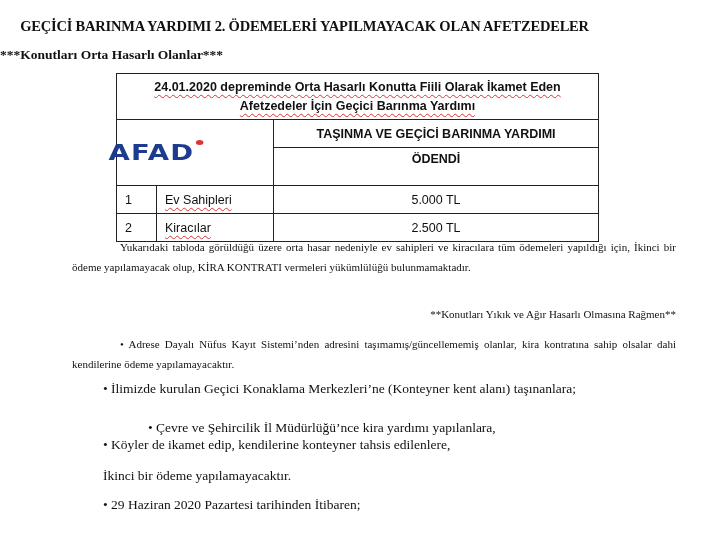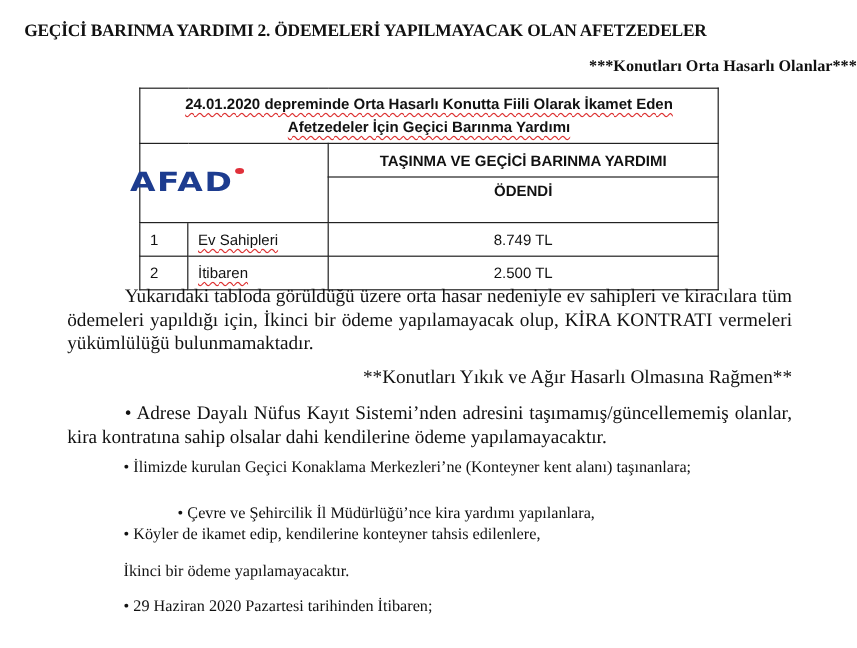--- a/index.html
+++ b/index.html
@@ -1,33 +1,33 @@
 <!DOCTYPE html>
 <html><head>
   <meta charset="utf-8">
   <style>
     html, body { margin: 0; padding: 0; background: #ffffff; }
     body { width: 714px; height: 540px; position: relative; overflow: hidden; color: #111; }
     .serif { font-family: "Liberation Serif", "DejaVu Serif", serif; }
     .sans { font-family: "Liberation Sans", "DejaVu Sans", sans-serif; }
     .title { position: absolute; top: 18px; left: 0; width: 609px; text-align: center; font-weight: bold; font-size: 14.5px; letter-spacing: -0.2px; }
-    .subtitle { position: absolute; top: 47px; left: 0; width: 714px; text-align: right; font-weight: bold; font-size: 13.5px; }
+    .subtitle { position: absolute; top: 47px; left: 0; width: 714px; text-align: left; font-weight: bold; font-size: 13.5px; }
     table.main { position: absolute; top: 73px; left: 116px; width: 483px; border-collapse: collapse; font-size: 12.5px; }
     table.main td { border: 1px solid #222; padding: 0; vertical-align: middle; }
     .hdr { height: 45px; text-align: center; font-weight: bold; line-height: 19px; }
     .sq { text-decoration: underline wavy #d33; text-decoration-thickness: 1px; text-underline-offset: 3px; }
     .logo-cell { width: 148px; text-align: left; }
     .afad { display: inline-block; position: relative; font-family: "DejaVu Sans", sans-serif; font-weight: bold; font-size: 22px; color: #1d3c8f; letter-spacing: 1px; transform: scaleX(1.25); }
     .afad .dot { position: absolute; top: 0px; right: -7px; width: 6px; height: 5px; border-radius: 50%; background: #e0303a; }
     .sub-h { height: 27px; text-align: center; font-weight: bold; margin-top: 12px; }
     .sub-h2 { height: 33px; text-align: center; font-weight: bold; vertical-align: top !important; padding-top: 4px !important; }
     .num { width: 31px; padding-left: 8px !important; height: 27px; }
     .lbl { padding-left: 8px !important; width: 108px; }
     .amt { text-align: center; }
-    .para { position: absolute; left: 56px; width: 604px; font-size: 16px; line-height: 19.5px; text-align: justify; }
+    .para { position: absolute; left: 72px; width: 604px; font-size: 11px; line-height: 19.5px; text-align: justify; }
     .center { text-align: right; }
     .indent { text-indent: 48px; }
     .line { position: absolute; left: 103px; font-size: 13.5px; white-space: nowrap; }
   </style>
 </head>
 <body class="serif">
 
 <div class="title">GEÇİCİ BARINMA YARDIMI 2. ÖDEMELERİ YAPILMAYACAK OLAN AFETZEDELER</div>
 <div class="subtitle">***Konutları Orta Hasarlı Olanlar***</div>
 
@@ -44,25 +44,25 @@
       <span class="afad"><span>AFAD</span><span class="dot"></span></span>
     </td>
     <td class="sub-h">TAŞINMA VE GEÇİCİ BARINMA YARDIMI</td>
   </tr>
   <tr>
     <td class="sub-h2">ÖDENDİ</td>
   </tr>
   <tr>
     <td class="num">1</td>
     <td class="lbl"><span class="sq">Ev Sahipleri</span></td>
-    <td class="amt">8.749 TL</td>
+    <td class="amt">5.000 TL</td>
   </tr>
   <tr>
     <td class="num">2</td>
-    <td class="lbl"><span class="sq">İtibaren</span></td>
+    <td class="lbl"><span class="sq">Kiracılar</span></td>
     <td class="amt">2.500 TL</td>
   </tr>
 </tbody>
   </table>
 
 <div class="para indent" style="top:238px;">Yukarıdaki tabloda görüldüğü üzere orta hasar nedeniyle ev sahipleri ve kiracılara tüm ödemeleri yapıldığı için, İkinci bir ödeme yapılamayacak olup, KİRA KONTRATI vermeleri yükümlülüğü bulunmamaktadır.</div>
 
 <div class="para center" style="top:305px;">**Konutları Yıkık ve Ağır Hasarlı Olmasına Rağmen**</div>
 
 <div class="para indent" style="top:335px;">• Adrese Dayalı Nüfus Kayıt Sistemi’nden adresini taşımamış/güncellememiş olanlar, kira kontratına sahip olsalar dahi kendilerine ödeme yapılamayacaktır.</div>

